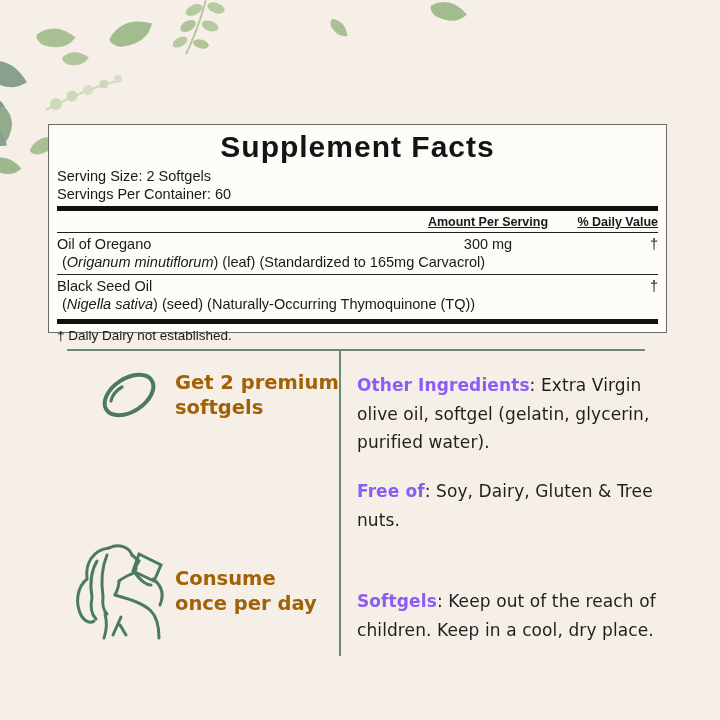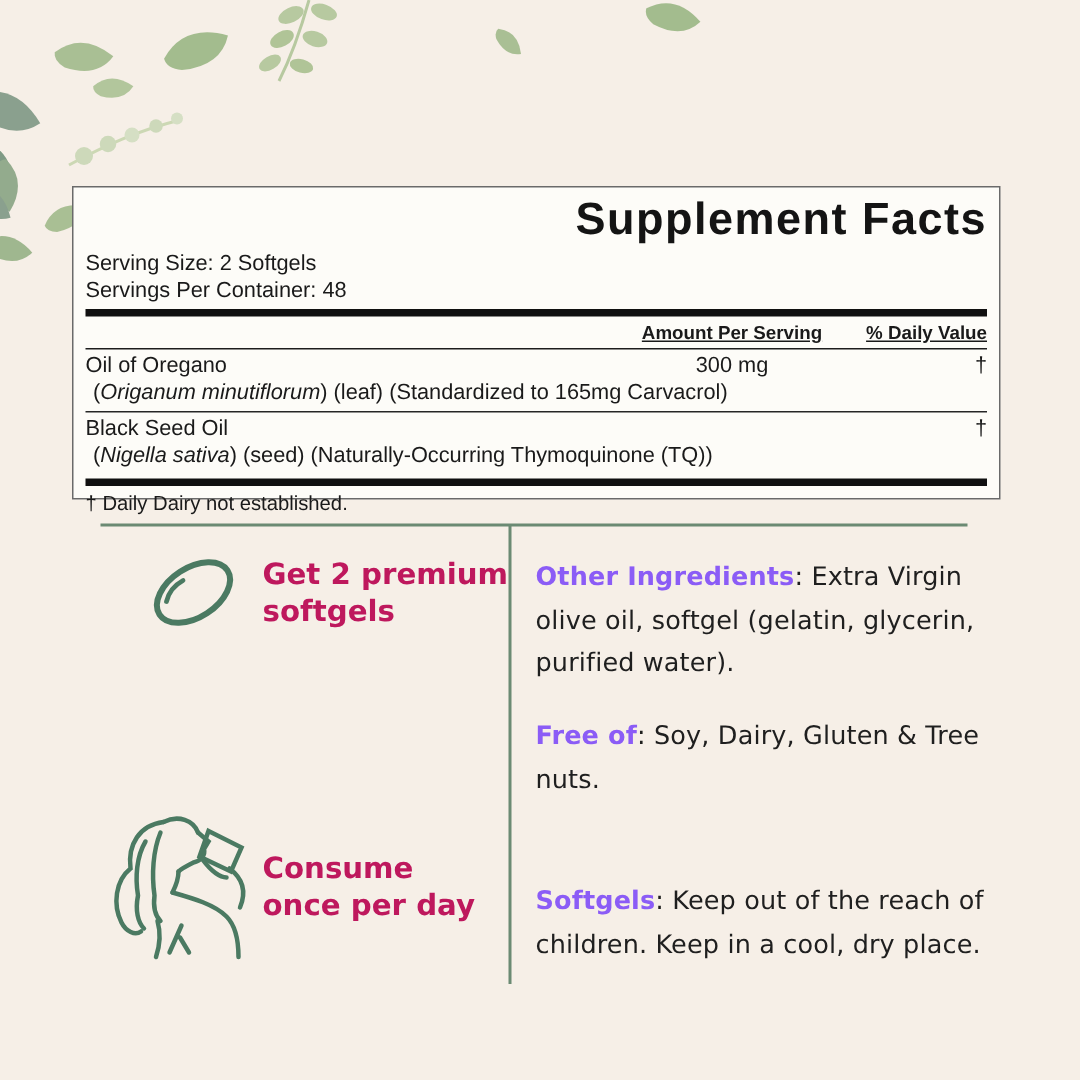--- a/index.html
+++ b/index.html
@@ -10,21 +10,21 @@
   }
   .decor{position:absolute;left:0;top:0;pointer-events:none;}
 
   
   .panel{
     position:absolute;left:48px;top:124px;width:619px;height:209px;
     box-sizing:border-box;background:#fdfcf8;border:1.5px solid #6a6a6a;
     padding:0 8px;color:#1a1a1a;
   }
   .panel-title{
-    text-align:right;font-size:30px;font-weight:700;letter-spacing:1px;
+    text-align:center;font-size:30px;font-weight:700;letter-spacing:1px;
     line-height:36px;margin-top:4px;color:#141414;
   }
   .serving-block{font-size:14.5px;line-height:18px;margin-top:2px;}
   .bar-thick{height:5px;background:#101010;margin-top:3px;}
   .tbl-header{
     display:flex;font-size:12.5px;font-weight:700;
     padding:4px 0 3px;border-bottom:1.8px solid #1d1d1d;text-decoration:underline;
   }
   .col-name{flex:1;}
   .col-amount{width:150px;text-align:center;}
@@ -39,21 +39,21 @@
   
   .h-divider{position:absolute;left:67px;top:349px;width:578px;height:2px;background:#6b8a73;}
   .v-divider{position:absolute;left:339px;top:350px;width:2px;height:306px;background:#6b8a73;}
 
   
   .feature{position:absolute;display:flex;align-items:center;color:#4b7a62;}
   .icon-slot{display:flex;align-items:center;justify-content:center;}
   .feature-label{
     font-family:"DejaVu Sans","Liberation Sans",sans-serif;
     font-size:19.5px;line-height:25px;font-weight:700;
-    white-space:pre-line;color:#be185d;
+    white-space:pre-line;color:#a16207;
   }
   .f1{left:83px;top:368px;} .f1 .icon-slot{width:92px;}
   .f2{left:83px;top:452px;} .f2 .icon-slot{width:92px;}
   .f3{left:58px;top:541px;} .f3 .icon-slot{width:117px;}
 
   
   .info{
     position:absolute;left:357px;width:302px;
     font-family:"DejaVu Sans","Liberation Sans",sans-serif;
     font-size:17px;line-height:28.5px;color:#1f1f1f;letter-spacing:0.1px;
@@ -99,21 +99,21 @@
     <ellipse cx="201" cy="44" rx="8" ry="4.5" transform="rotate(15 201 44)" fill="#b0c497"></ellipse>
 
     <use href="#leaf" transform="translate(338,16) rotate(62) scale(0.55)" fill="#a9bf94"></use>
     <use href="#leaf" transform="translate(436,-4) rotate(28) scale(0.9)" fill="#a3bc8e"></use>
   </svg>
 
   <div class="panel">
     <div class="panel-title">Supplement Facts</div>
     <div class="serving-block">
       <div>Serving Size: 2 Softgels</div>
-      <div>Servings Per Container: 48</div>
+      <div>Servings Per Container: 60</div>
     </div>
     <div class="bar-thick"></div>
     <div class="tbl-header">
       <div class="col-name"></div>
       <div class="col-amount">Amount Per Serving</div>
       <div class="col-dv">% Daily Value</div>
     </div>
 
     <div class="tbl-row sep">
       <div class="row-main">

